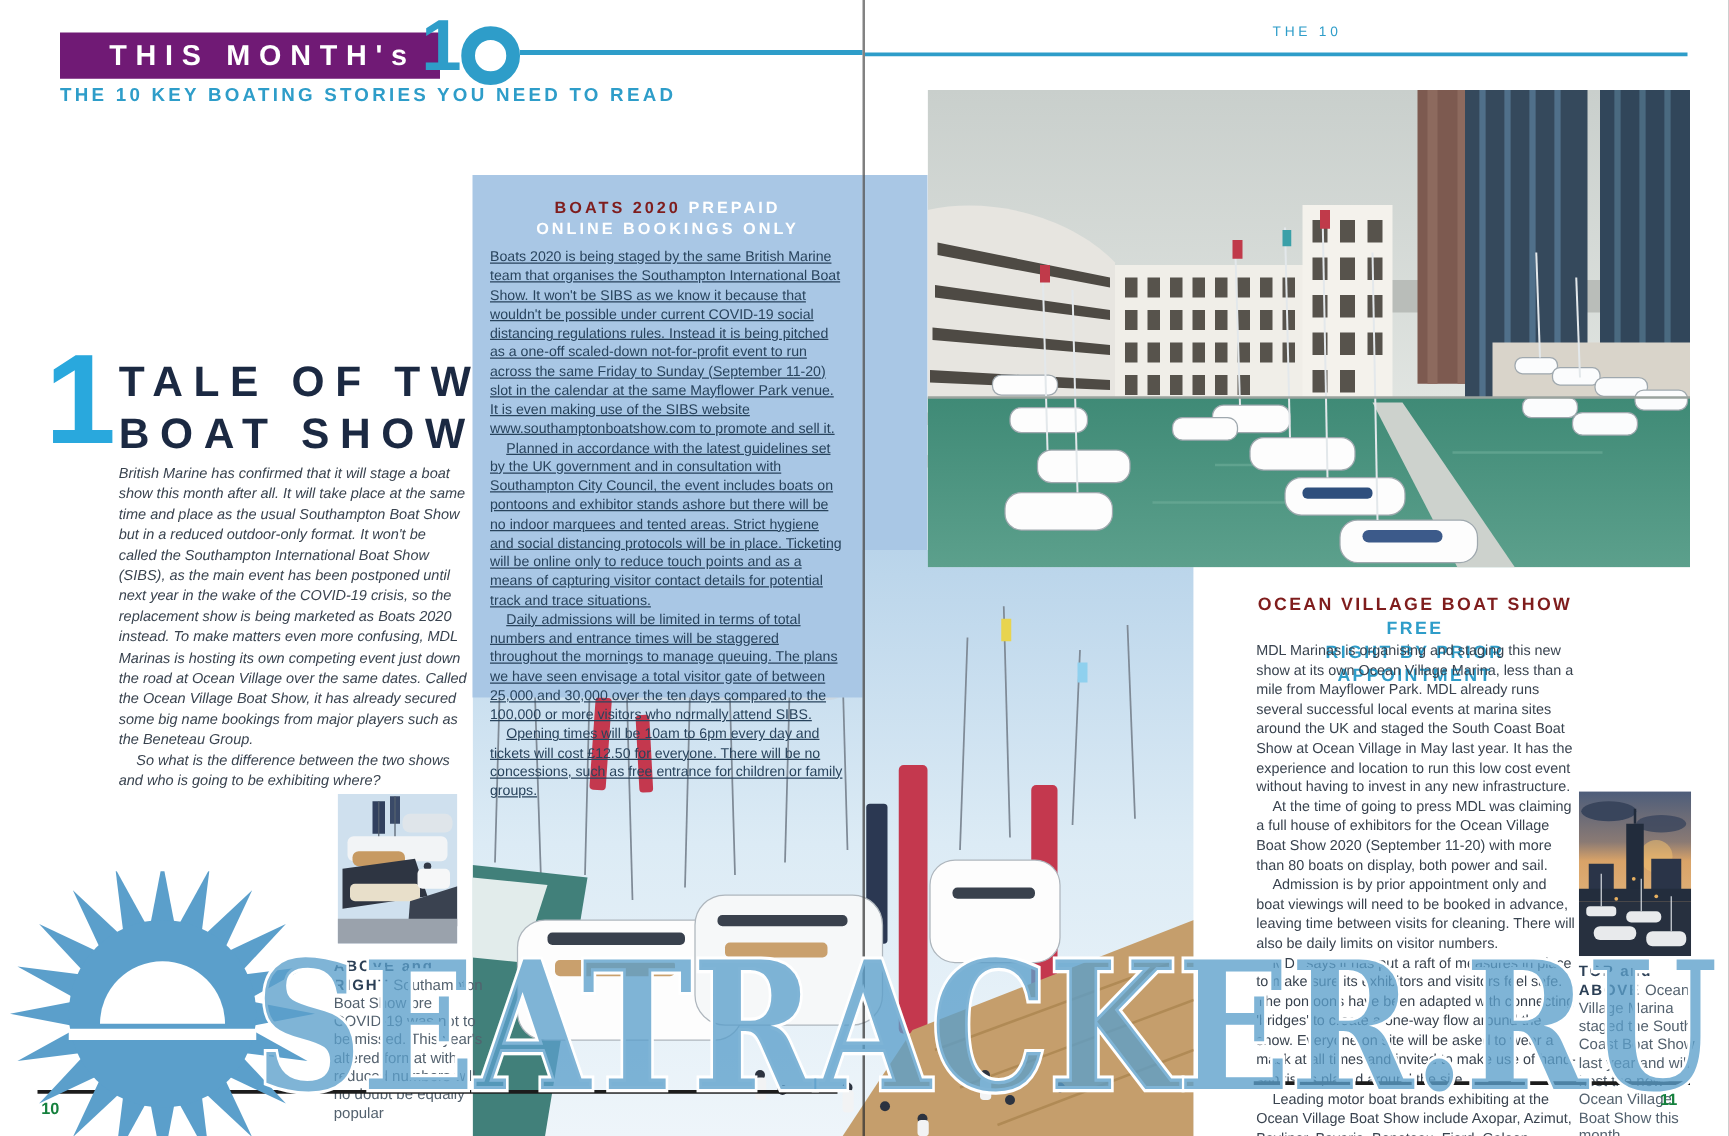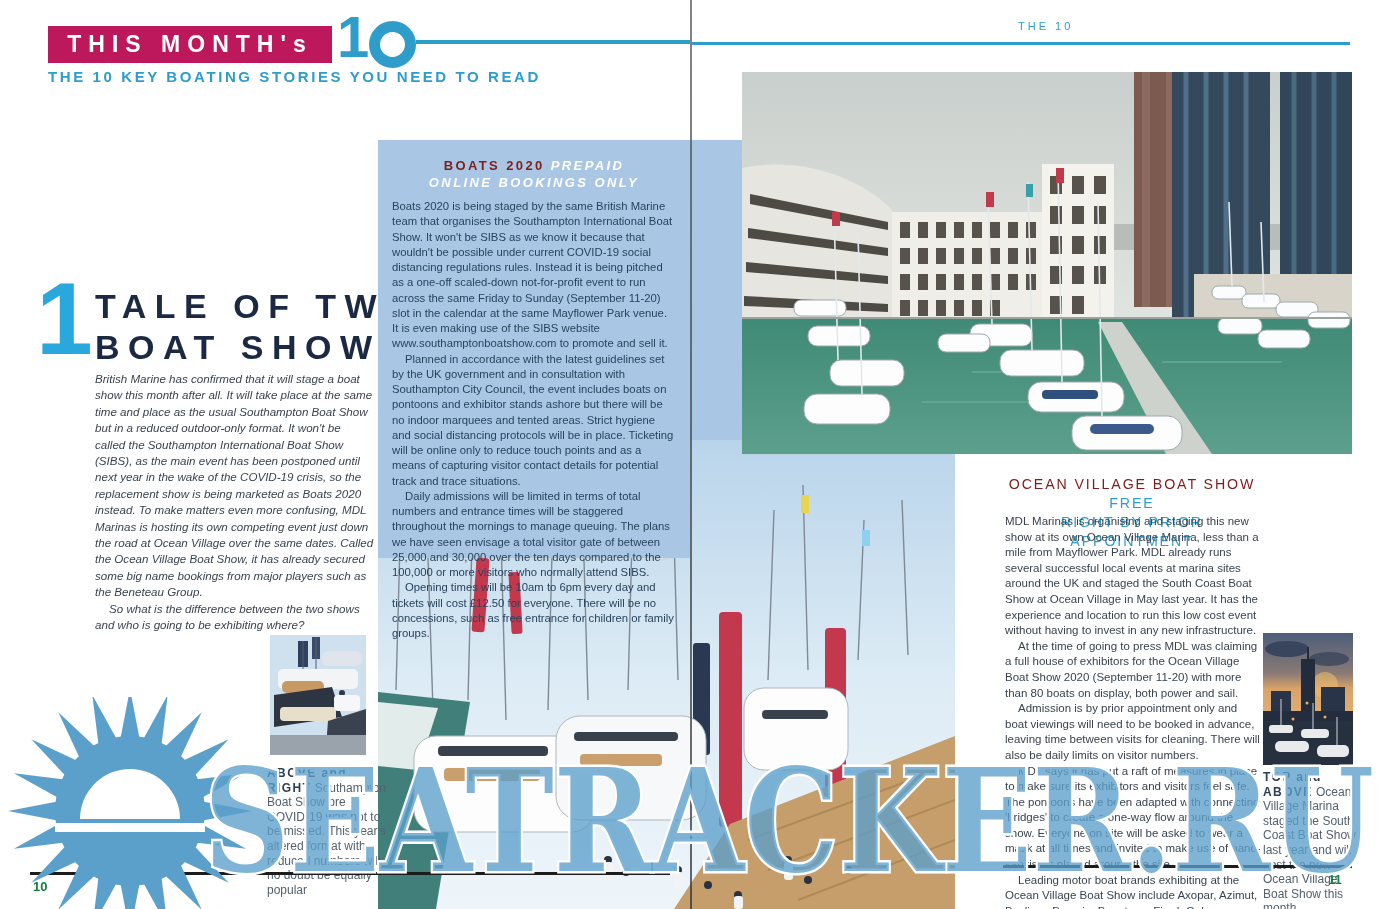--- a/index.html
+++ b/index.html
@@ -1,22 +1,22 @@
 <!DOCTYPE html>
 <html><head>
 <meta charset="utf-8">
 <style>
   html,body{margin:0;padding:0;background:#888;}
   #spread{position:relative;width:1383px;height:909px;background:#ffffff;overflow:hidden;
           font-family:"Liberation Sans",sans-serif;margin:0 auto;}
   .abs{position:absolute;}
 
   
-  .banner-box{left:48px;top:26px;width:284px;height:37px;background:#be185d;color:#fff;
-              font-weight:bold;font-size:23px;letter-spacing:7px;display:flex;align-items:center;justify-content:center;}
+  .banner-box{left:48px;top:26px;width:284px;height:37px;background:#701a75;color:#fff;
+              font-weight:bold;font-size:23px;letter-spacing:7px;display:flex;align-items:center;justify-content:center;padding-left:20px;}
   .big-one{left:337px;top:8px;font-size:58px;font-weight:bold;color:#2e9dc9;line-height:1;}
   .big-ring{left:369px;top:21px;width:25px;height:25px;border:11px solid #2e9dc9;border-radius:50%;}
   .header-line{left:416px;top:40px;width:274px;height:4px;background:#2e9dc9;}
   .subtitle{left:48px;top:68px;font-size:15px;font-weight:bold;letter-spacing:2.6px;color:#2e9dc9;}
 
   
   .folio-the10{left:1018px;top:20px;font-size:11px;font-weight:normal;letter-spacing:3px;color:#2e9dc9;}
   .right-blue-rule{left:692px;top:42px;width:658px;height:3px;background:#2e9dc9;}
 
   
@@ -24,28 +24,28 @@
   .headline{left:95px;top:286px;font-size:34px;font-weight:bold;letter-spacing:8.5px;color:#1b2942;line-height:41px;}
   .article-body{left:95px;top:371px;width:279px;font-size:11.6px;line-height:16.4px;color:#39434f;font-style:italic;}
   .article-body p{margin:0;}
   .article-body p + p{text-indent:14px;}
 
   
   .bluebox{left:378px;top:140px;width:312px;height:418px;background:#a9c7e5;z-index:2;}
   .bluebox-head{margin:17px 10px 8px 10px;text-align:center;font-size:13px;font-weight:bold;
                 letter-spacing:2.4px;line-height:17px;}
   .head-dark{color:#7f1d1d;}
-  .head-light{color:#ffffff;font-style:italic;}
+  .head-light{color:#ffffff;}
   .bluebox-body{margin:6px 14px 0 14px;font-size:11.3px;line-height:15.25px;color:#28435c;}
-  .bluebox-body p{margin:0;}
+  .bluebox-body p{margin:0;text-decoration:underline;}
   .bluebox-body p + p{text-indent:13px;}
   .bluestrip{left:690px;top:140px;width:52px;height:300px;background:#a9c7e5;z-index:2;}
 
   
-  .section-head{left:1003px;top:475px;width:258px;text-align:center;font-size:14.2px;font-weight:normal;
+  .section-head{left:1003px;top:475px;width:258px;text-align:center;font-size:14.2px;font-weight:bold;
                 letter-spacing:1.9px;line-height:19px;z-index:3;}
   .right-body{left:1005px;top:514px;width:256px;font-size:11.5px;line-height:15.6px;color:#39434f;z-index:3;}
   .right-body p{margin:0;}
   .right-body p + p{text-indent:13px;}
 
   
   .caption{font-size:12px;line-height:14.6px;color:#53616e;z-index:3;}
   .caption .lead{font-weight:bold;letter-spacing:1.4px;color:#2b3f55;}
   .caption-left{left:267px;top:766px;width:122px;}
   .caption-right{left:1263px;top:770px;width:100px;}

